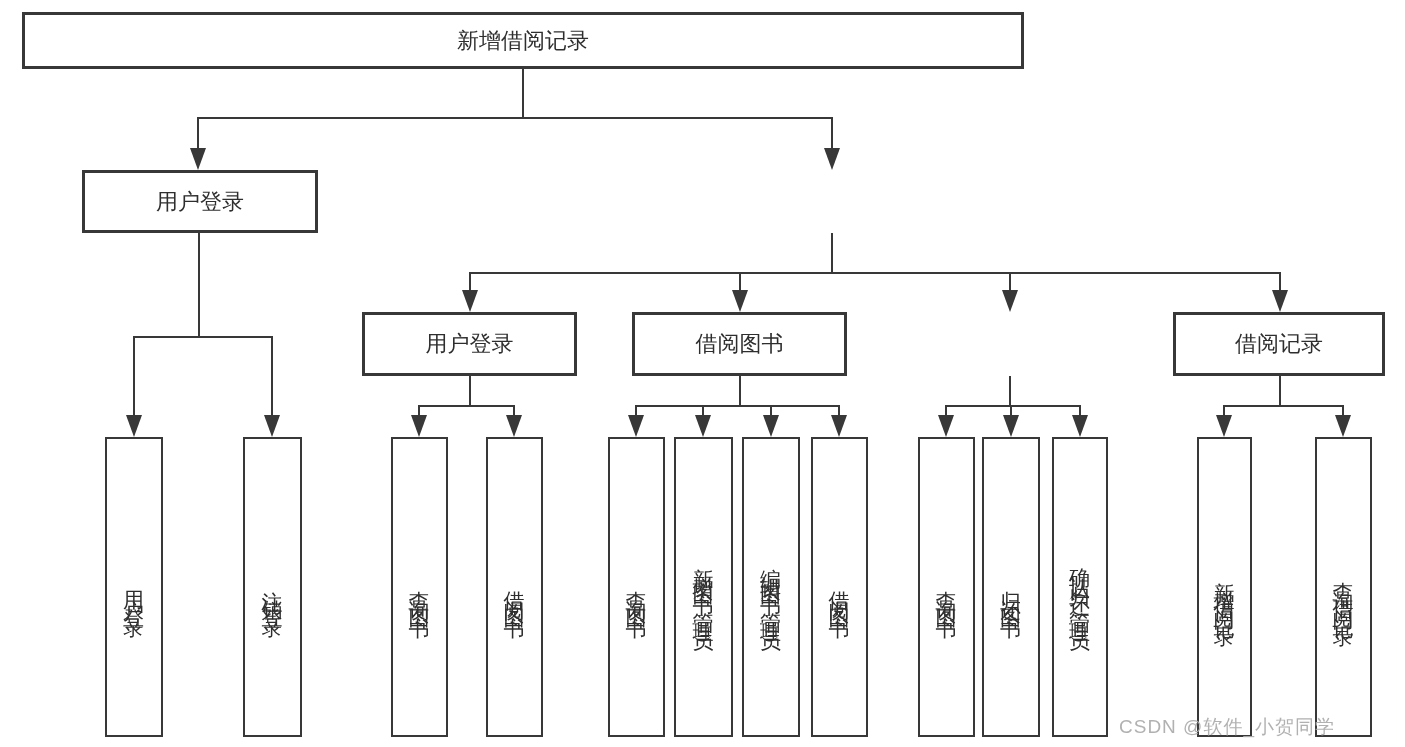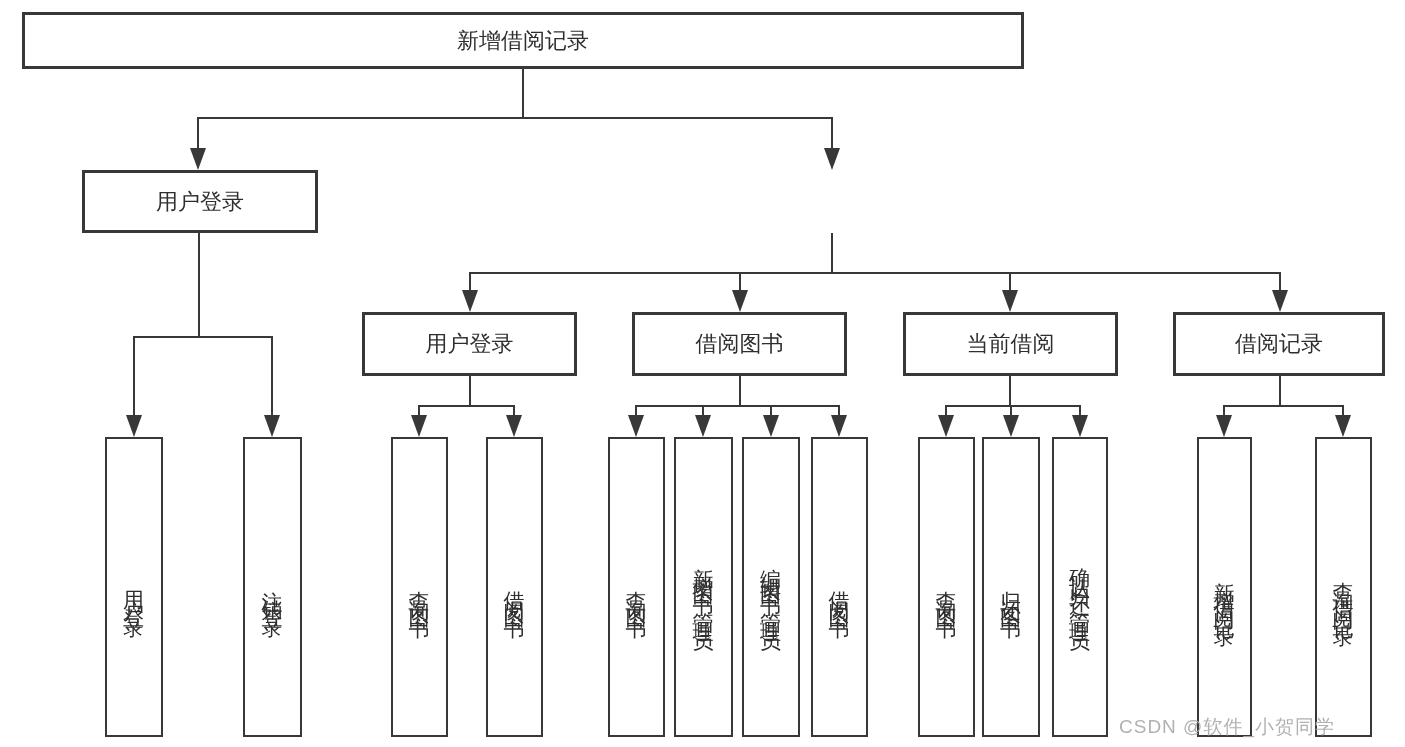--- a/index.html
+++ b/index.html
@@ -70,23 +70,20 @@
 
   <div class="node" id="n-ul">
     <span class="lbl">用户登录</span>
   </div>
 
   <div class="node" id="n-nb">
     <span class="lbl">用户登录</span>
   </div>
   <div class="node" id="n-bb">
     <span class="lbl">借阅图书</span>
-  </div>
-  <div class="node" id="n-cb">
-    <span class="lbl">当前借阅</span>
   </div>
   <div class="node" id="n-br">
     <span class="lbl">借阅记录</span>
   </div>
 
   <div class="leaf" id="lf-login">
     <span class="vlbl">用户登录</span>
   </div>
   <div class="leaf" id="lf-logout">
     <span class="vlbl">注销登录</span>

